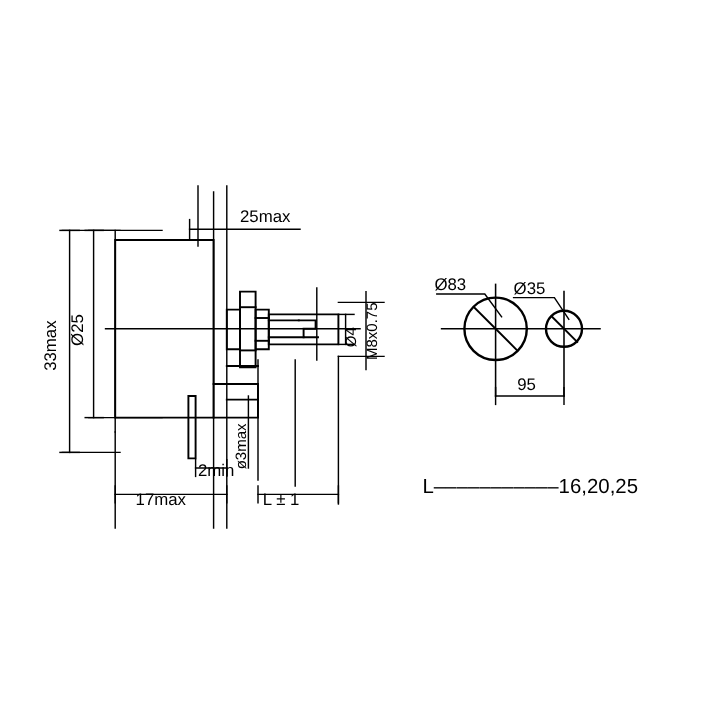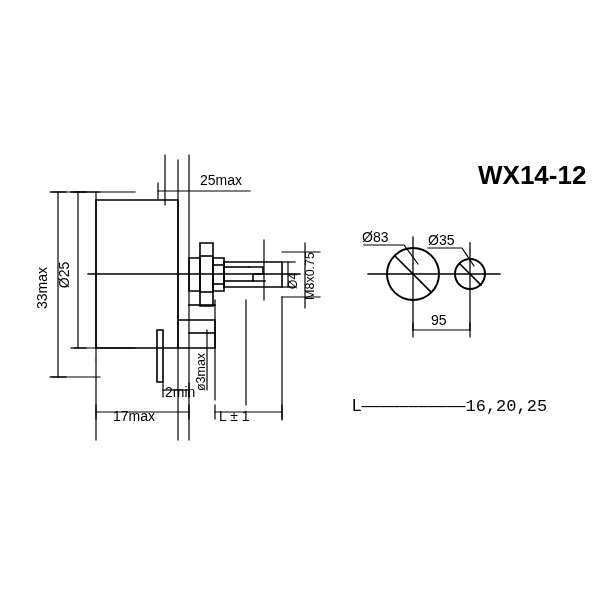--- a/index.html
+++ b/index.html
@@ -209,23 +209,20 @@
         <line class="ln-thin" x1="413" y1="330" x2="470" y2="330"></line>
         <line class="ln-thin" x1="413" y1="323" x2="413" y2="337"></line>
         <line class="ln-thin" x1="470" y1="323" x2="470" y2="337"></line>
         <text class="t-dim" x="431" y="325">95</text>
       </g>
 
     </g>
 
   </svg>
 
-  <div style="position:absolute; left:478px; top:160px;">
-    <span style="font-size:26px; font-weight:bold; font-family:'Liberation Sans', sans-serif;">WX14-12</span>
-  </div>
 
   <div style="position:absolute; left:352px; top:396px; display:flex; align-items:center; white-space:nowrap;">
     <span style="font-size:17px; font-family:'Liberation Sans', sans-serif;">L</span>
     <span style="font-size:17px; letter-spacing:0px; font-family:'Liberation Sans', sans-serif;">–––––––––––</span>
-    <span style="font-size:17px; font-family:Liberation Mono, monospace;">16,20,25</span>
+    <span style="font-size:17px; font-family:Liberation Sans, sans-serif;">16,20,25</span>
   </div>
 
 </div>
 
 </body></html>

